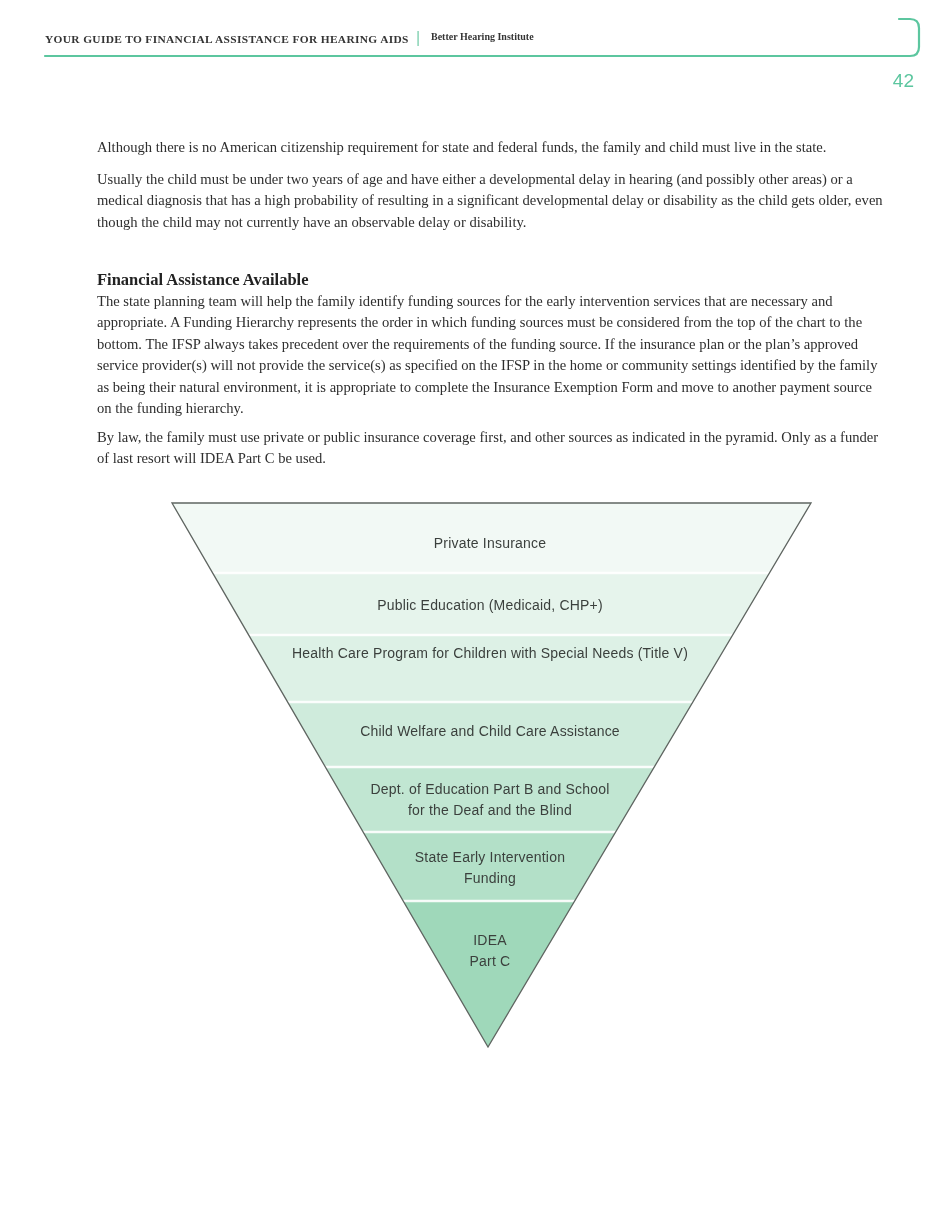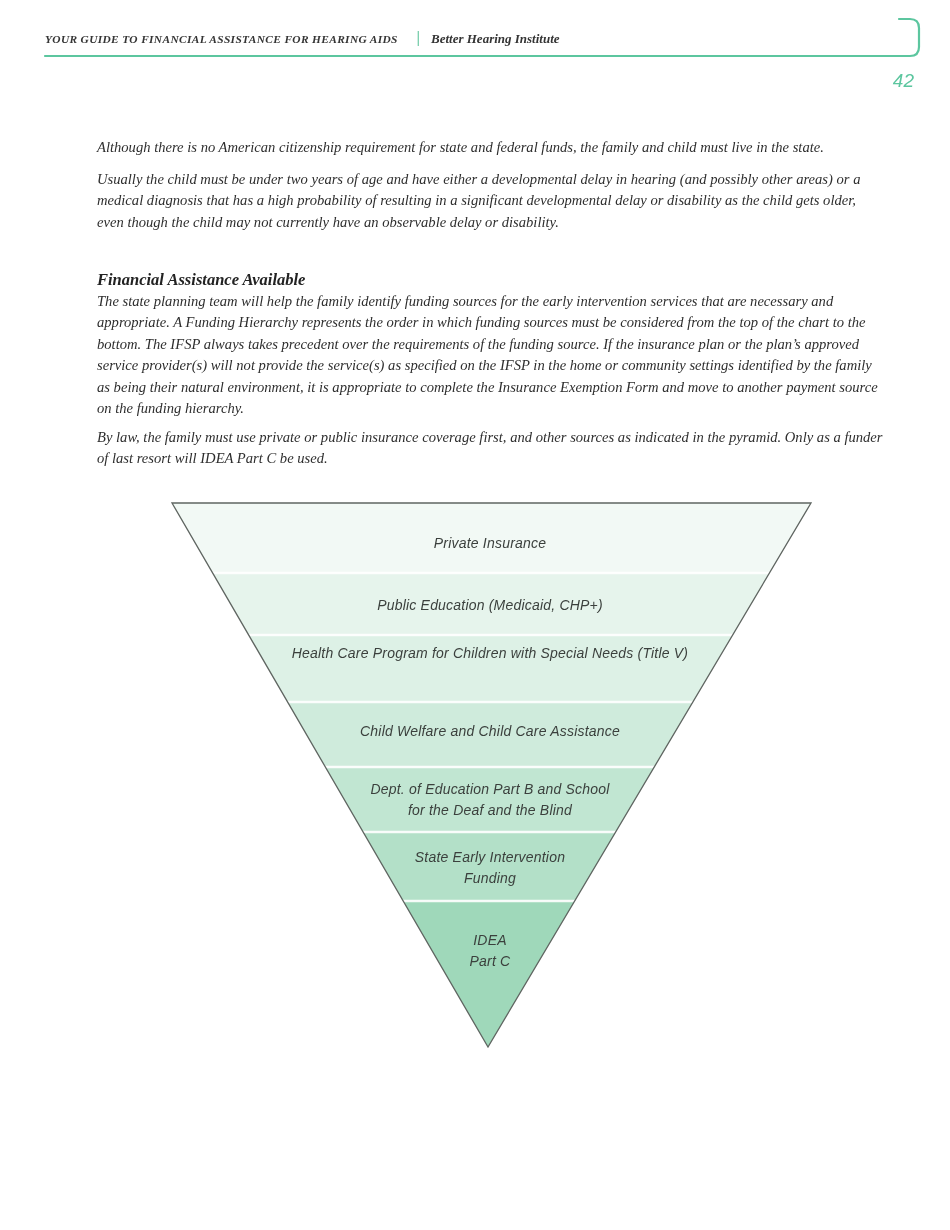--- a/index.html
+++ b/index.html
@@ -1,36 +1,36 @@
 <!DOCTYPE html>
 <html><head>
 <meta charset="utf-8">
 <style>
   * { margin:0; padding:0; box-sizing:border-box; }
   html,body { background:#ffffff; }
   .page {
     position:relative; width:950px; height:1230px; margin:0 auto;
     background:#ffffff; overflow:hidden;
-    font-family:"Liberation Serif", serif; color:#2e2e2e;font-style:italic;
+    font-family:"Liberation Serif", serif; color:#2e2e2e;
   }
 
   
   .hdr-title {
     position:absolute; left:45px; top:33px;
     font-family:"Liberation Serif", serif; font-weight:bold;
     font-size:11.4px; letter-spacing:0.35px; color:#353535; white-space:nowrap;
   }
   .hdr-pipe {
     position:absolute; left:416px; top:29px;
     font-family:"Liberation Sans", sans-serif; font-size:16px; color:#7ccfae;
   }
   .hdr-org {
     position:absolute; left:431px; top:31px;
     font-family:"Liberation Serif", serif; font-weight:bold;
-    font-size:13px; color:#353535; white-space:nowrap;
+    font-size:10px; color:#353535; white-space:nowrap;
   }
   .hdr-num {
     position:absolute; left:886px; top:26px; width:28px; text-align:right;
     font-family:"Liberation Sans", sans-serif; font-size:19px; color:#5cc69f;margin-top:44px;
   }
   .hdr-rule { position:absolute; left:0; top:0; width:950px; height:70px; pointer-events:none; }
 
   
   .col { position:absolute; left:97px; width:786px; }
   .h-elig {

